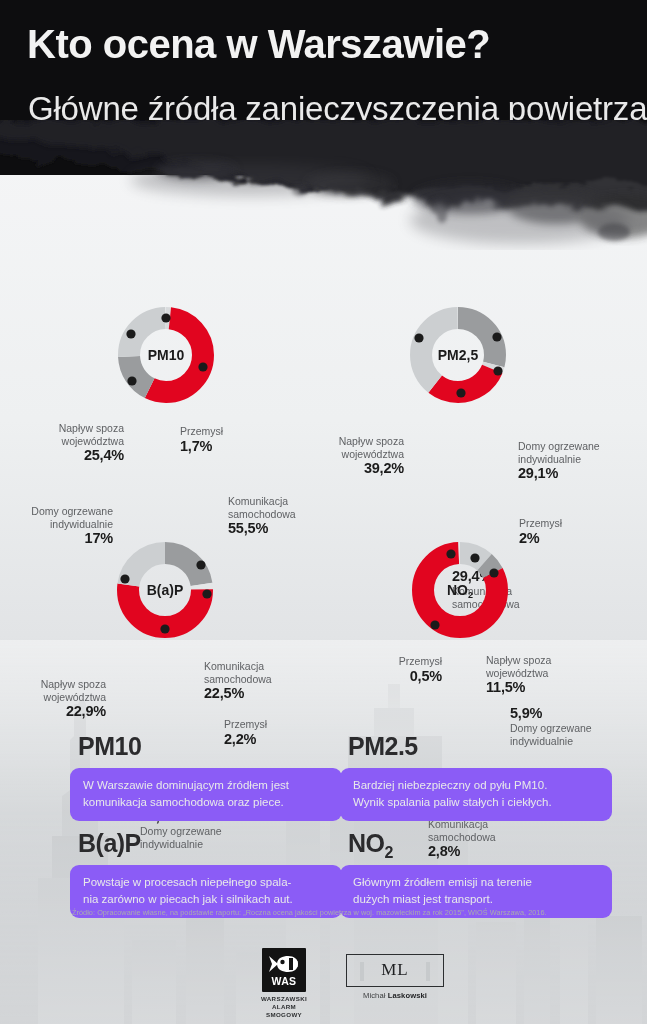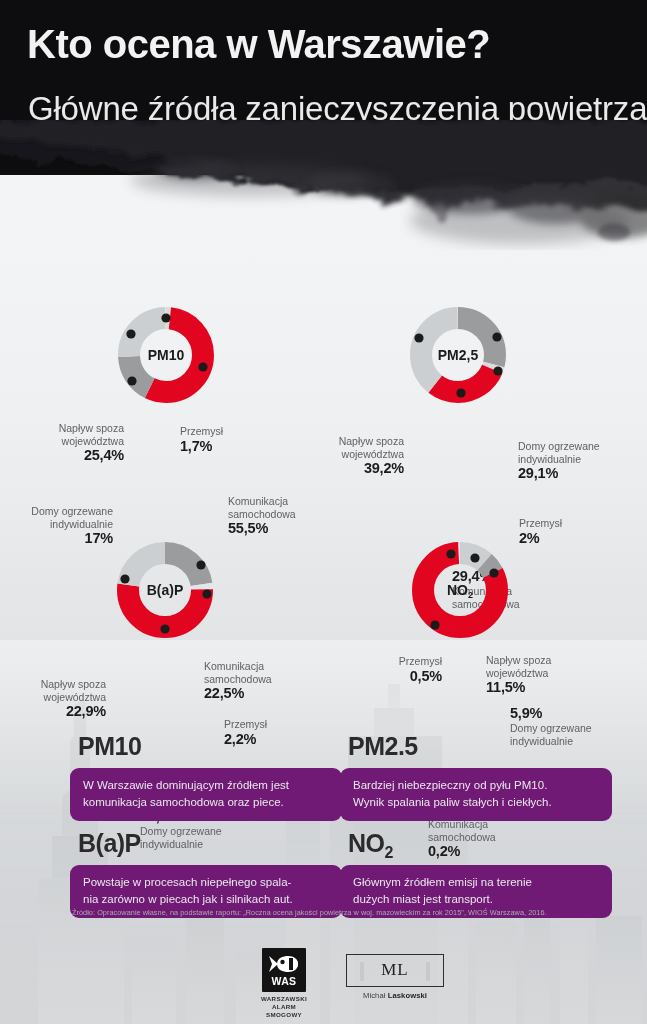--- a/index.html
+++ b/index.html
@@ -76,21 +76,21 @@
 
   
   .info-area{position:absolute;left:0;top:715px;width:647px;height:190px;z-index:5;}
   .info-head{
     position:absolute;font-size:25px;font-weight:bold;color:#2b2b2d;
     letter-spacing:-.5px;
   }
   .info-head sub{font-size:16px;font-weight:bold;}
   .info-box{
     position:absolute;
-    background:#701a75;
+    background:#8b5cf6;
     border-radius:9px;
     color:#e8e9ea;
     font-size:11.5px;line-height:17px;
     padding:9px 13px 10px 13px;
     box-sizing:border-box;
   }
   .info-box.w1{width:272px;}
 
   
   .source{
@@ -384,21 +384,21 @@
       <span class="pct">11,5%</span>
     </div>
     <div class="lbl l" style="left:510px;top:545px;">
       <span class="pct">5,9%</span>
       <span>Domy ogrzewane</span><br>
       <span>indywidualnie</span>
     </div>
     <div class="lbl l" style="left:428px;top:658px;">
       <span>Komunikacja</span><br>
       <span>samochodowa</span>
-      <span class="pct">0,2%</span>
+      <span class="pct">2,8%</span>
     </div>
   </div>
 
   <div class="info-area">
     <div class="info-head" style="left:78px;top:17px;">PM10</div>
     <div class="info-box w1" style="left:70px;top:53px;">
       <span>W Warszawie dominującym źródłem jest</span><br>
       <span>komunikacja samochodowa oraz piece.</span>
     </div>
 

